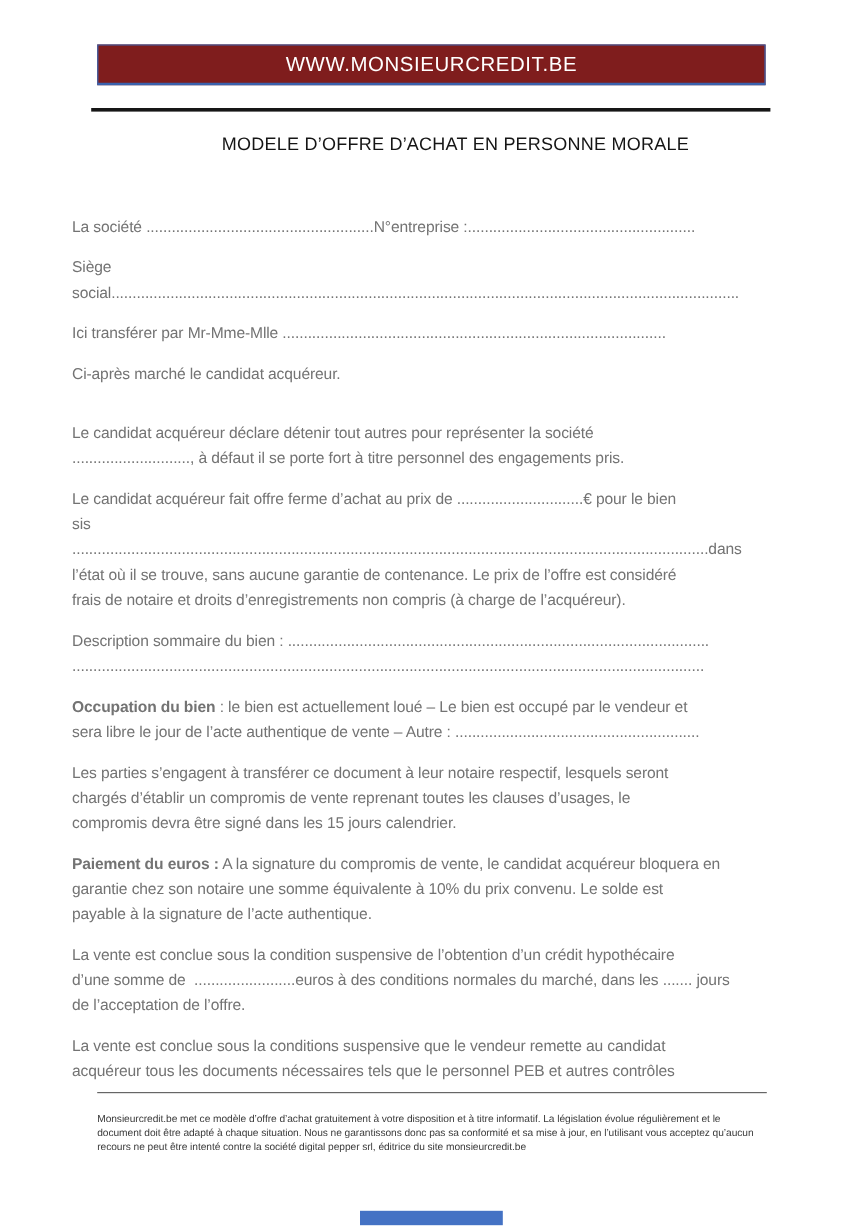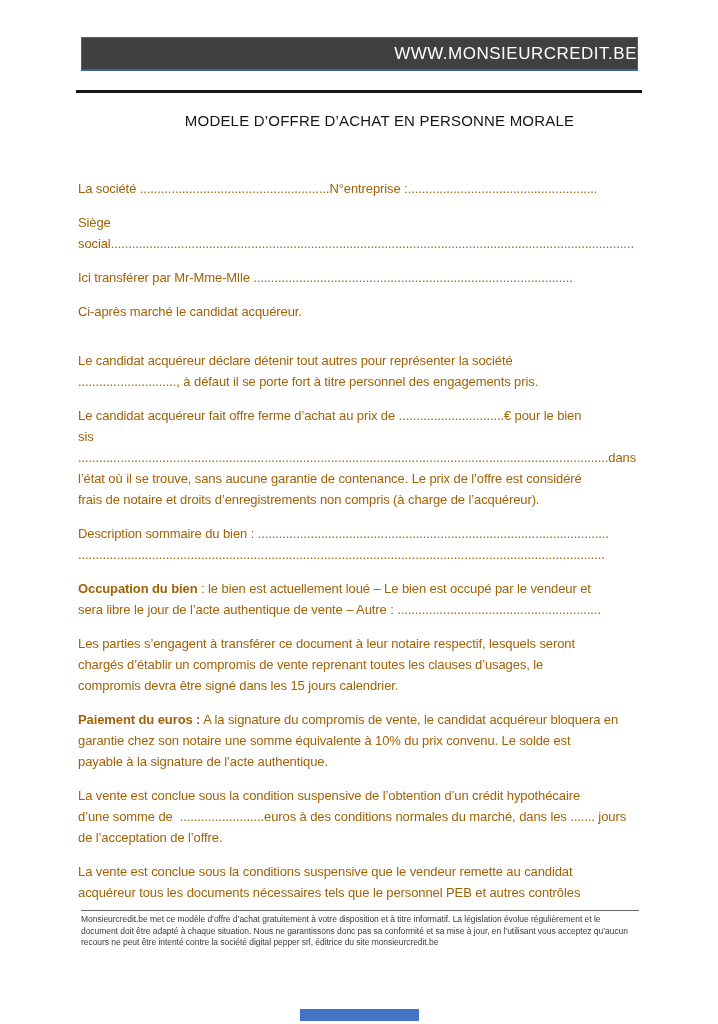--- a/index.html
+++ b/index.html
@@ -18,45 +18,45 @@
   }
   .rule{
     position:absolute;left:76px;top:90px;width:566px;height:0;
     border-top:3px solid #161616;
   }
   .title{
     position:absolute;left:0;right:0;top:112px;margin:0;text-align:center;
     font-size:15px;font-weight:400;letter-spacing:0.2px;color:#151515;padding-left:41px;
   }
   .content{
-    position:absolute;left:78px;top:178px;width:572px;
-    font-size:13px;line-height:21px;letter-spacing:-0.1px;color:#a16207;
+    position:absolute;left:60px;top:178px;width:572px;
+    font-size:13px;line-height:21px;letter-spacing:-0.1px;color:#737373;
   }
   .para{
     margin:0 0 13px 0;white-space:pre-wrap;overflow-wrap:break-word;
   }
   .para.gap{margin-top:28px;}
   .para strong{font-weight:700;}
   .footer{
     position:absolute;left:81px;top:910px;width:558px;
-    border-top:1px solid #666666;padding-top:3px;
+    border-top:1px solid #666666;padding-top:16px;
   }
   .footer-text{
     font-size:8.5px;line-height:11.5px;color:#3a3a3a;letter-spacing:-0.05px;
   }
   .bottom-bar{
     position:absolute;left:300px;top:1009px;width:119px;height:12px;
   }
 </style>
 </head>
 <body>
 
 <div class="page">
 
-  <div class="banner" style="background: #404040; border-color: rgb(58, 98, 173); justify-content: flex-end;">
+  <div class="banner" style="background: #7f1d1d; border-color: rgb(58, 98, 173);">
     <span class="banner-text">WWW.MONSIEURCREDIT.BE</span>
   </div>
 
   <div class="rule"></div>
 
   <h1 class="title">MODELE D’OFFRE D’ACHAT EN PERSONNE MORALE</h1>
 
   <div class="content">
       <p class="para"><span>La société ......................................................N°entreprise :......................................................</span></p>
       <p class="para"><span>Siège social.....................................................................................................................................................</span></p>

